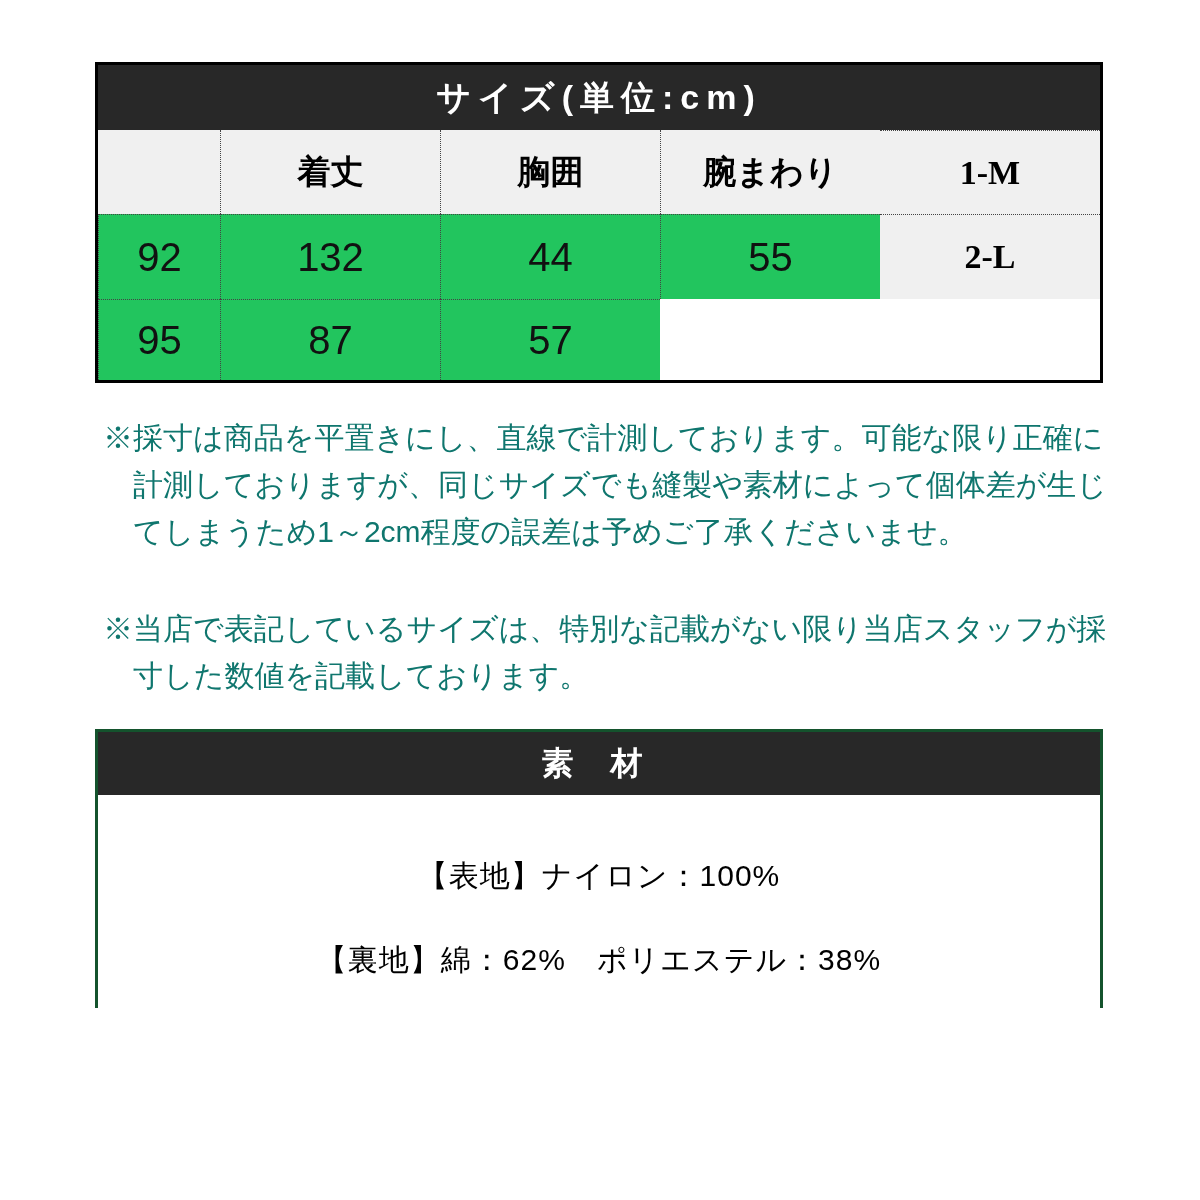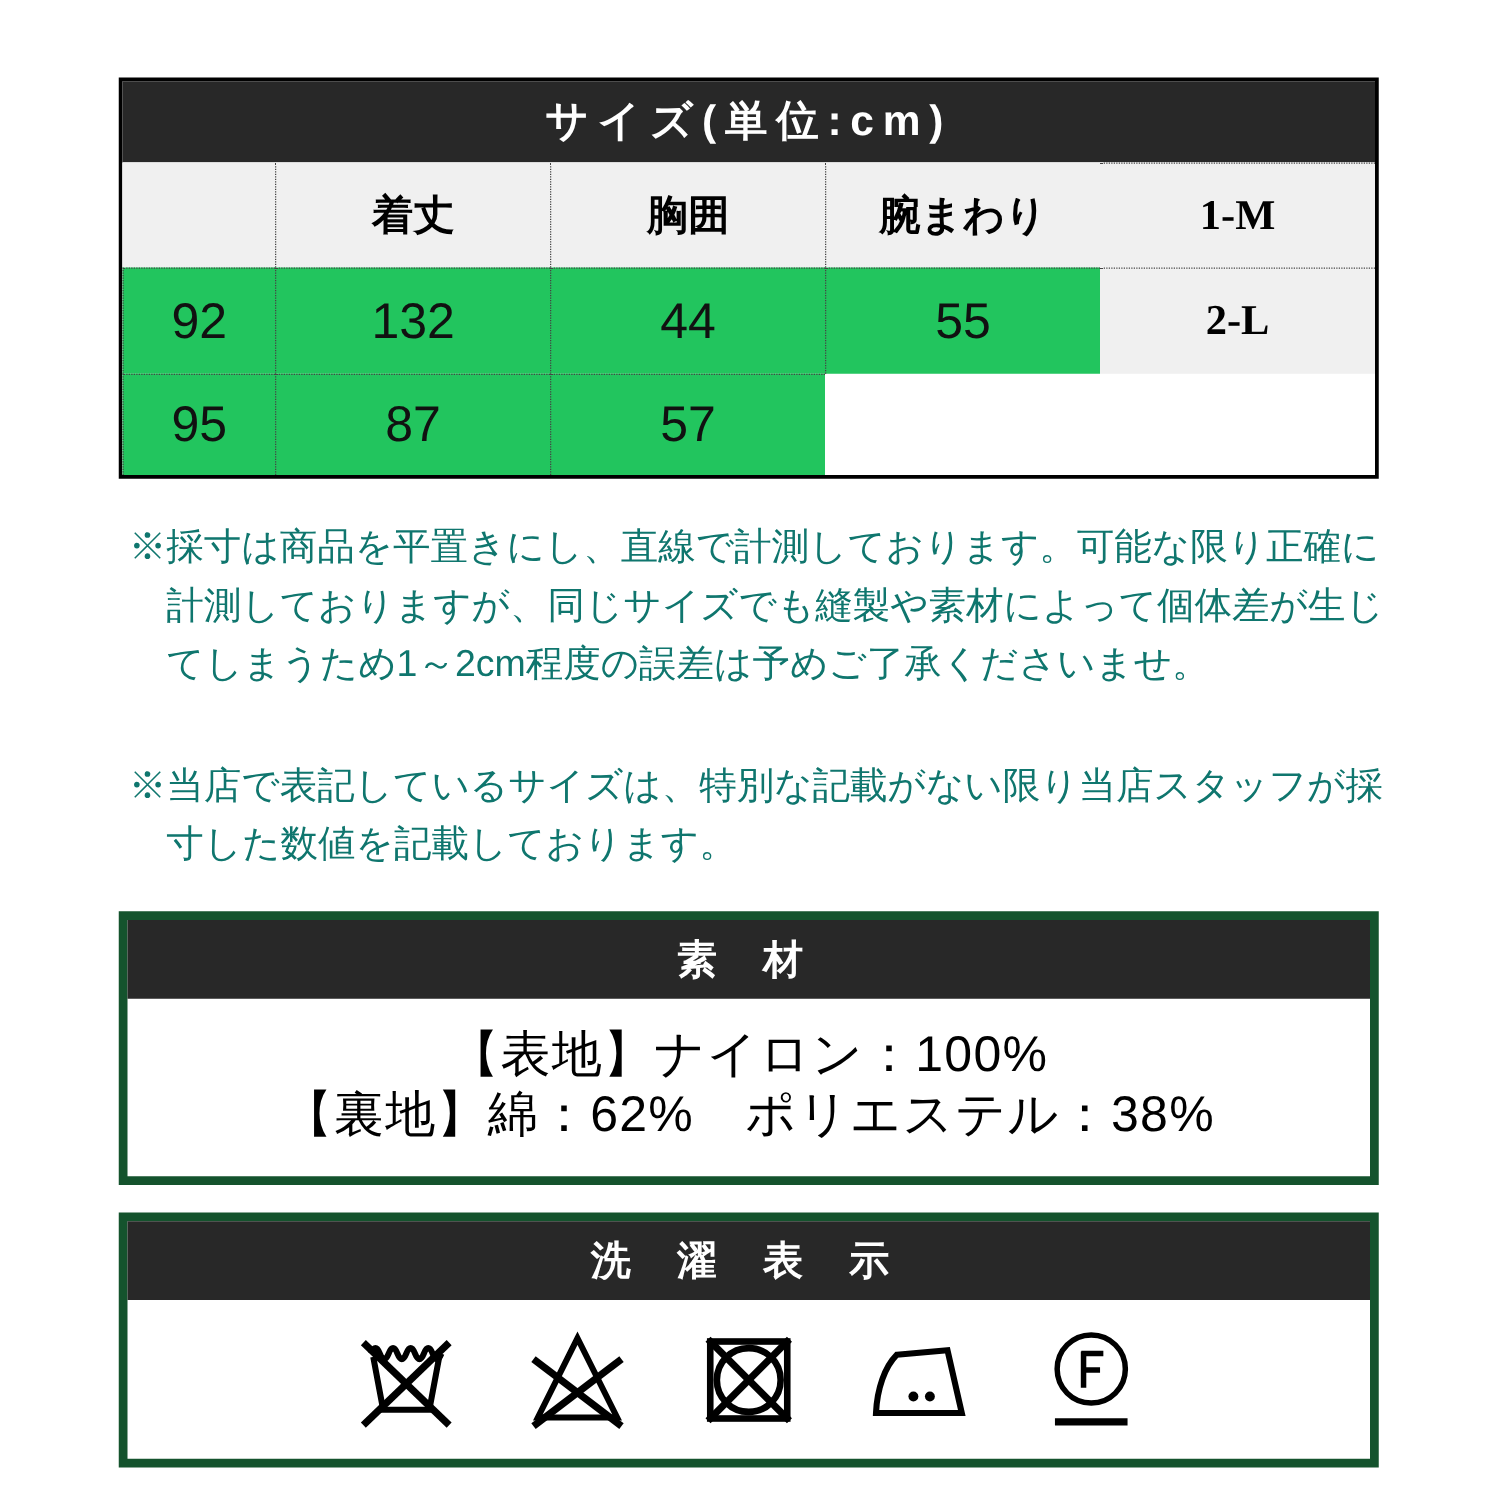--- a/index.html
+++ b/index.html
@@ -1,20 +1,20 @@
 <!DOCTYPE html>
 <html><head>
 <meta charset="utf-8">
 <style>
   html,body { margin:0; padding:0; }
   body {
     width:1200px; height:1200px; background:#ffffff;
     font-family:"Liberation Sans", sans-serif; color:#000;
   }
-  .page { position:relative; width:1200px; height:1200px; background:#fff; overflow:hidden; }
+  .page { position:relative; width:1200px; height:1008px; background:#fff; overflow:hidden; }
   .inner { position:absolute; left:95px; top:62px; width:1008px; }
 
   
   .bar {
     background:#282828; color:#fff; font-weight:bold; text-align:center;
     white-space:nowrap; overflow:hidden;
   }
   .bar.big   { height:65px; line-height:65px; font-size:34px; letter-spacing:7px; }
   .bar.small { height:63px; line-height:63px; font-size:32px; letter-spacing:14px; }
 
@@ -34,24 +34,24 @@
   .rs { border-top:1px dotted #444; }
 
   
   .notes { margin-top:31px; padding-left:8px; }
   .note { margin:0; font-size:30px; line-height:47px; color:#0f766e; }
   .note + .note { margin-top:50px; }
   .nline { display:block; white-space:nowrap; }
   .nline.cont { padding-left:30px; }
 
   
-  .boxed { border:7px solid #14532d; }
+  .boxed { border:3px solid #14532d; }
   .mat-sec  { margin-top:30px; }
   .mat-body { padding:21px 0 25px; text-align:center; }
-  .mat-line { font-size:40px; line-height:48px; letter-spacing:1px; }
+  .mat-line { font-size:30px; line-height:48px; letter-spacing:1px;margin-top:36px; }
 
   .wash-sec  { margin-top:22px; }
   .wash-body { height:127px; display:flex; align-items:center; justify-content:center; gap:49px; }
   svg.care { width:88px; height:88px; display:block; }
   svg.care * { vector-effect:none; }
 </style>
 </head>
 <body>
 
 <div class="page">

